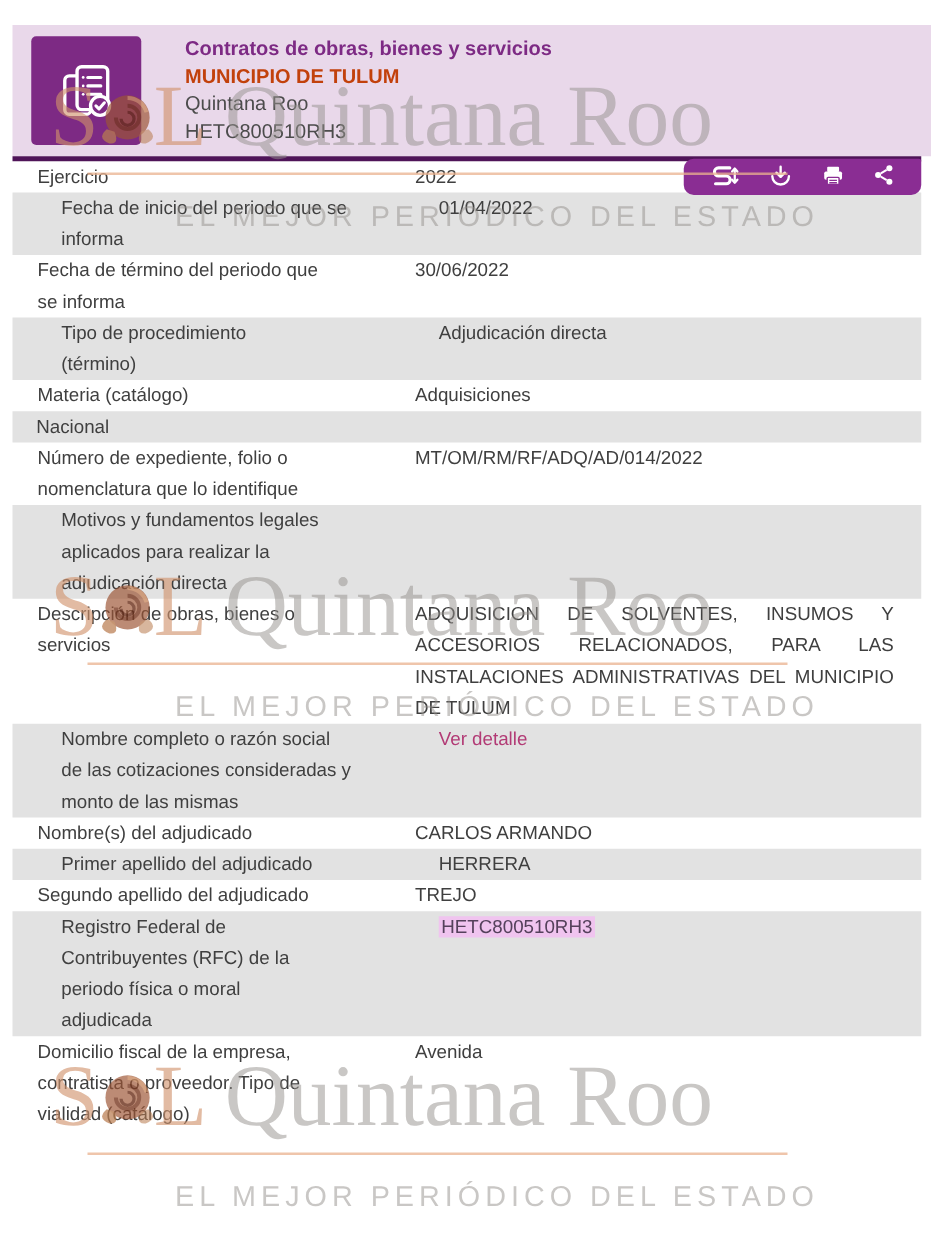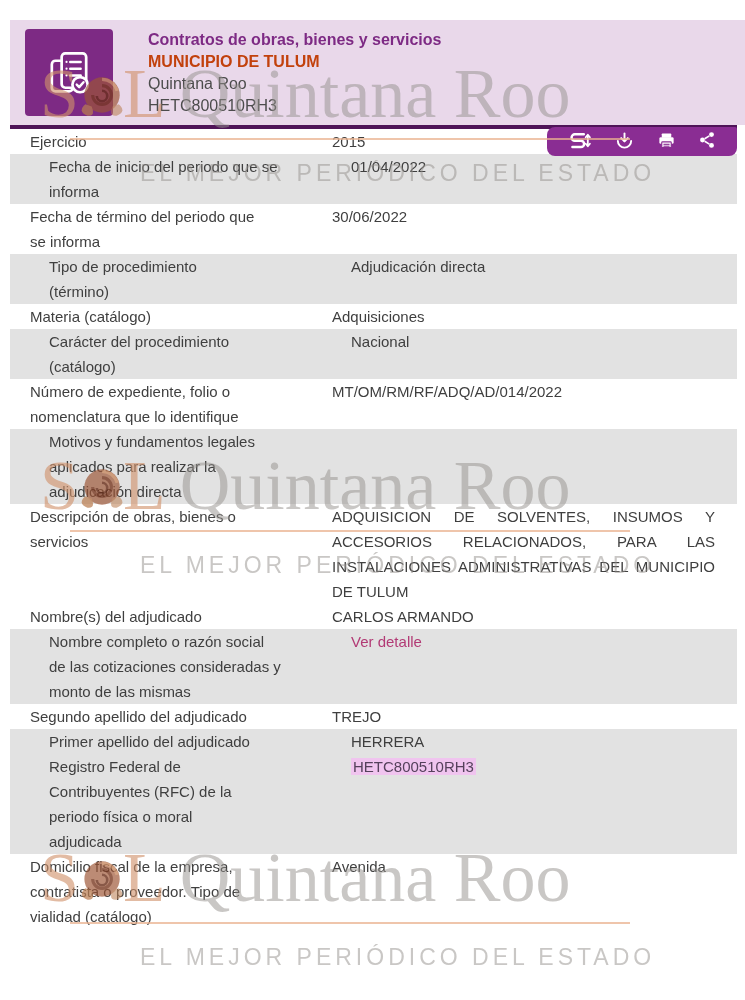--- a/index.html
+++ b/index.html
@@ -128,21 +128,21 @@
             <line x1="7.4" y1="11.4" x2="12.6" y2="14.6"></line>
           </g>
         </svg>
       </span>
     </button>
   </div>
 
   <div class="record-table">
     <div class="row white r1">
       <div class="label">Ejercicio</div>
-      <div class="value"><span class="vtext">2015</span></div>
+      <div class="value"><span class="vtext">2022</span></div>
     </div>
 
     <div class="row gray r2">
       <div class="label">Fecha de inicio del periodo que se informa</div>
       <div class="value"><span class="vtext">01/04/2022</span></div>
     </div>
 
     <div class="row white r3">
       <div class="label">Fecha de término del periodo que se informa</div>
       <div class="value"><span class="vtext">30/06/2022</span></div>
@@ -152,56 +152,55 @@
       <div class="label">Tipo de procedimiento (término)</div>
       <div class="value"><span class="vtext">Adjudicación directa</span></div>
     </div>
 
     <div class="row white r5">
       <div class="label">Materia (catálogo)</div>
       <div class="value"><span class="vtext">Adquisiciones</span></div>
     </div>
 
     <div class="row gray r6">
-      <div class="label">Carácter del procedimiento (catálogo)</div>
       <div class="value"><span class="vtext">Nacional</span></div>
     </div>
 
     <div class="row white r7">
       <div class="label">Número de expediente, folio o nomenclatura que lo identifique</div>
       <div class="value"><span class="vtext">MT/OM/RM/RF/ADQ/AD/014/2022</span></div>
     </div>
 
     <div class="row gray r8">
       <div class="label">Motivos y fundamentos legales aplicados para realizar la adjudicación directa</div>
     </div>
 
     <div class="row white r9">
       <div class="label">Descripción de obras, bienes o servicios</div>
       <div class="value justify"><span class="vtext">ADQUISICION DE SOLVENTES, INSUMOS Y ACCESORIOS RELACIONADOS, PARA LAS INSTALACIONES ADMINISTRATIVAS DEL MUNICIPIO DE TULUM</span></div>
     </div>
 
+    <div class="row gray r10">
+      <div class="label">Nombre completo o razón social de las cotizaciones consideradas y monto de las mismas</div>
+      <div class="value link"><span class="vtext">Ver detalle</span></div>
+    </div>
+
     <div class="row white r11">
       <div class="label">Nombre(s) del adjudicado</div>
       <div class="value"><span class="vtext">CARLOS ARMANDO</span></div>
     </div>
 
-    <div class="row gray r10">
-      <div class="label">Nombre completo o razón social de las cotizaciones consideradas y monto de las mismas</div>
-      <div class="value link"><span class="vtext">Ver detalle</span></div>
+    <div class="row gray r12">
+      <div class="label">Primer apellido del adjudicado</div>
+      <div class="value"><span class="vtext">HERRERA</span></div>
     </div>
 
     <div class="row white r13">
       <div class="label">Segundo apellido del adjudicado</div>
       <div class="value"><span class="vtext">TREJO</span></div>
-    </div>
-
-    <div class="row gray r12">
-      <div class="label">Primer apellido del adjudicado</div>
-      <div class="value"><span class="vtext">HERRERA</span></div>
     </div>
 
     <div class="row gray r14">
       <div class="label">Registro Federal de Contribuyentes (RFC) de la periodo física o moral adjudicada</div>
       <div class="value highlight"><span class="vtext">HETC800510RH3</span></div>
     </div>
 
     <div class="row white r15">
       <div class="label">Domicilio fiscal de la empresa, contratista o proveedor. Tipo de vialidad (catálogo)</div>
       <div class="value"><span class="vtext">Avenida</span></div>

